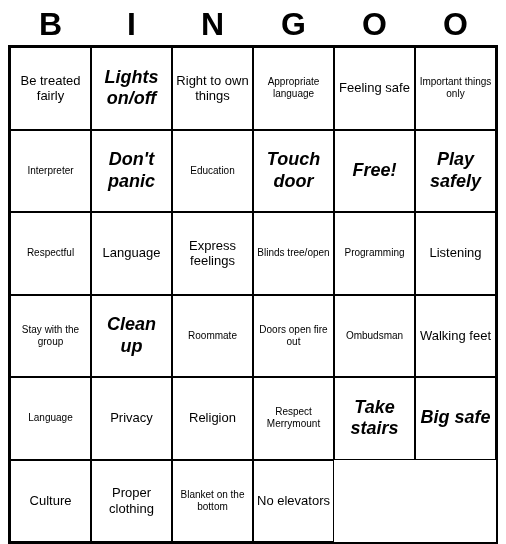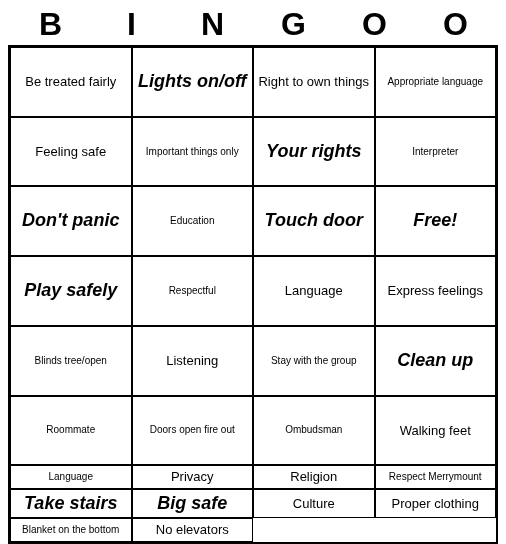--- a/index.html
+++ b/index.html
@@ -22,21 +22,21 @@
     .bingo-title span {
       font-size: 32px;
       font-weight: bold;
       width: 70px;
       text-align: center;
     }
     .bingo-grid {
       border: 2px solid #000;
       width: 490px;
       display: grid;
-      grid-template-columns: repeat(4, 1fr);
+      grid-template-columns: repeat(6, 1fr);
       grid-template-rows: repeat(6, 1fr);
       height: 500px;
     }
     .cell {
       border: 1px solid #000;
       display: flex;
       align-items: center;
       justify-content: center;
       text-align: center;
       padding: 3px;
@@ -65,31 +65,31 @@
     <span>O</span>
     <span>O</span>
   </div>
 <div class="bingo-grid">
 <div class="cell medium">Be treated fairly</div>
     <div class="cell large">Lights on/off</div>
     <div class="cell medium">Right to own things</div>
     <div class="cell small">Appropriate language</div>
     <div class="cell medium">Feeling safe</div>
     <div class="cell small">Important things only</div>
-    <div class="cell large">Your rights</div>
     <div class="cell small">Interpreter</div>
     <div class="cell large">Don't panic</div>
     <div class="cell small">Education</div>
     <div class="cell large">Touch door</div>
     <div class="cell large">Free!</div>
     <div class="cell large">Play safely</div>
     <div class="cell small">Respectful</div>
     <div class="cell medium">Language</div>
     <div class="cell medium">Express feelings</div>
     <div class="cell small">Blinds tree/open</div>
+    <div class="cell small">Programming</div>
     <div class="cell medium">Listening</div>
     <div class="cell small">Stay with the group</div>
     <div class="cell large">Clean up</div>
     <div class="cell small">Roommate</div>
     <div class="cell small">Doors open fire out</div>
     <div class="cell small">Ombudsman</div>
     <div class="cell medium">Walking feet</div>
     <div class="cell small">Language</div>
     <div class="cell medium">Privacy</div>
     <div class="cell medium">Religion</div>

